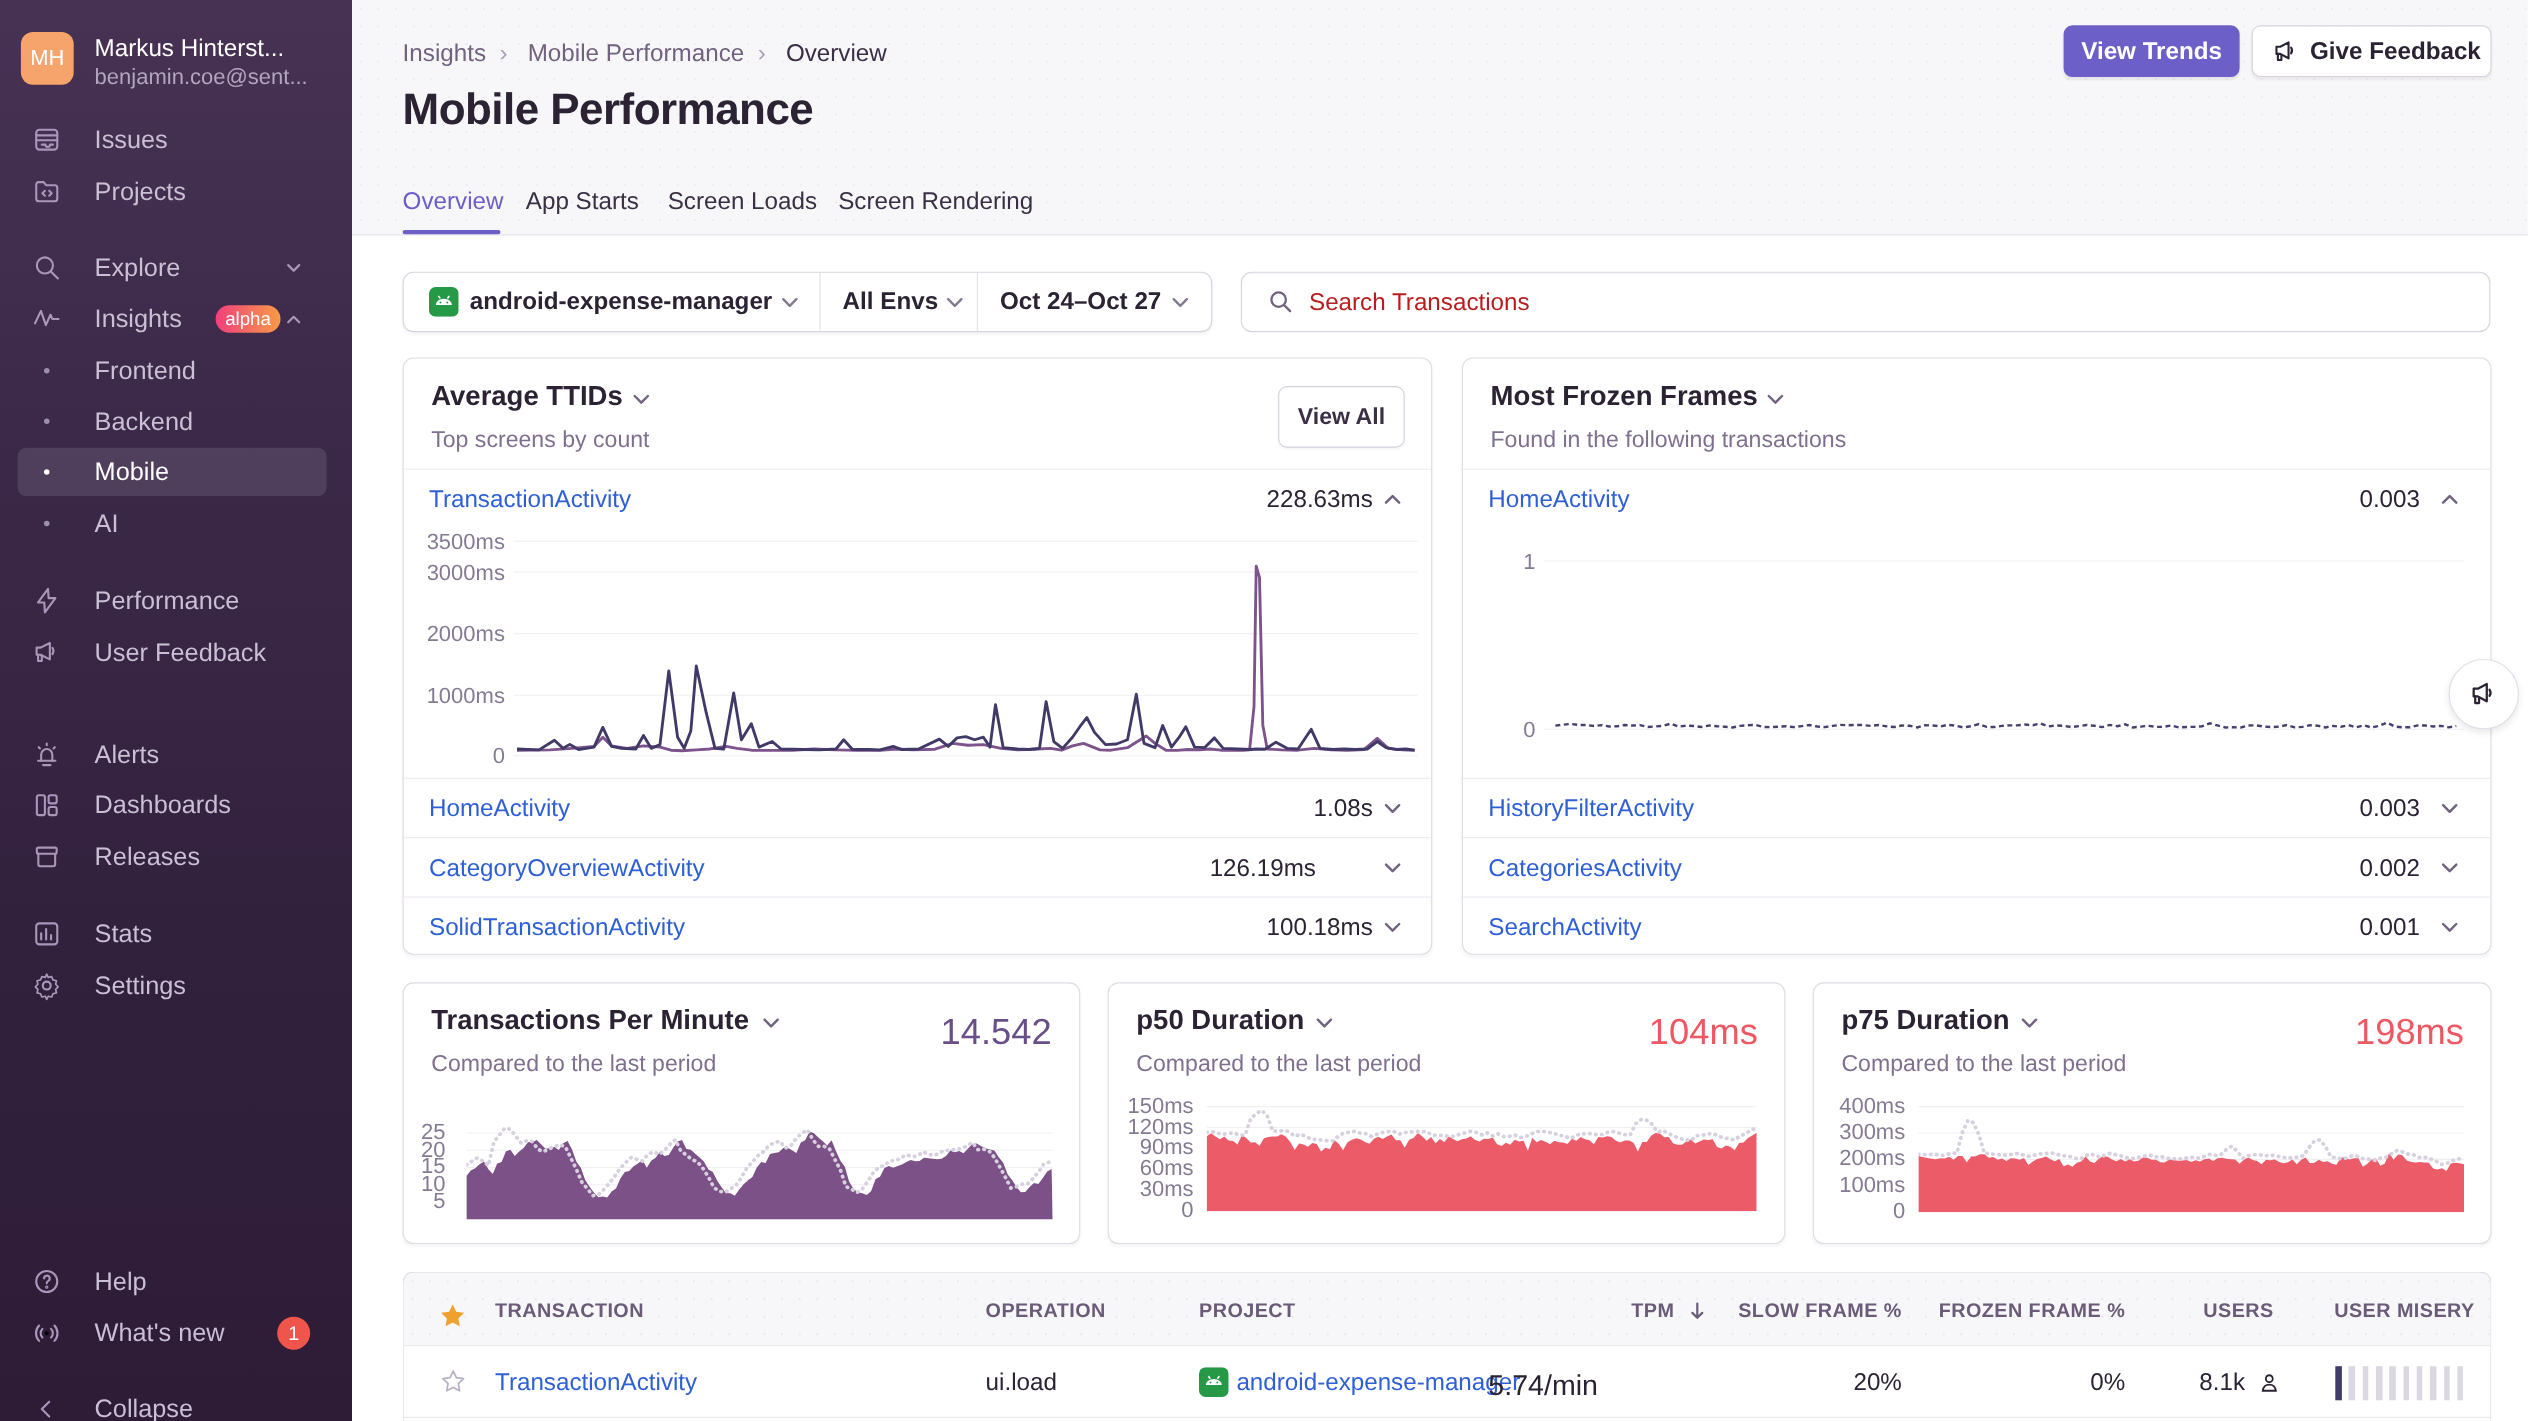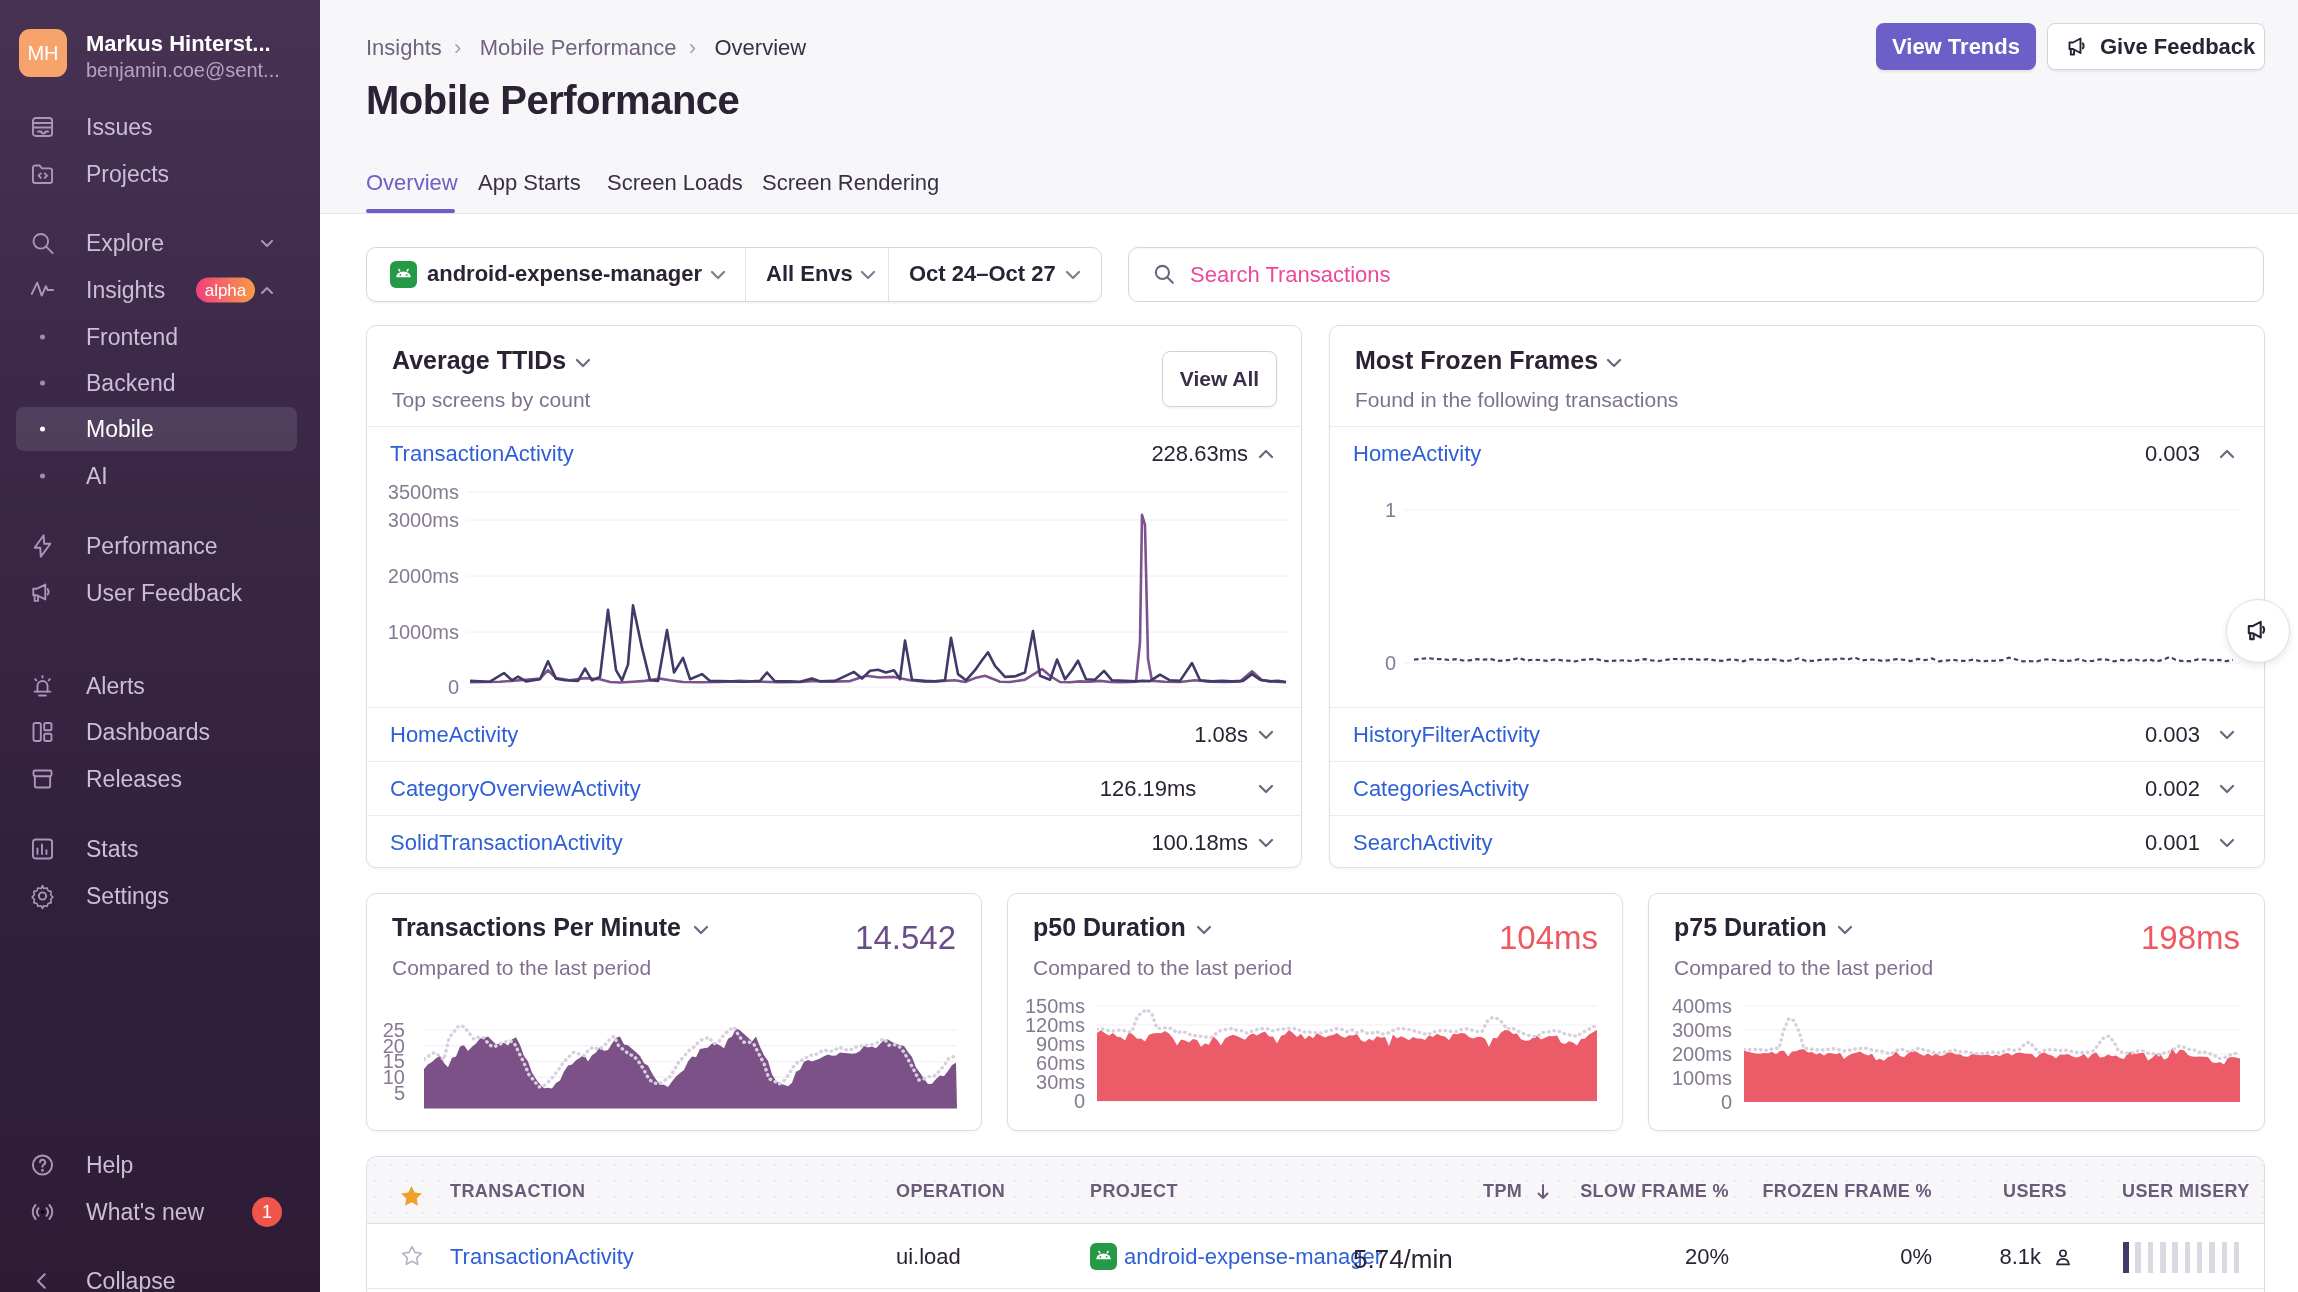--- a/index.html
+++ b/index.html
@@ -24,21 +24,21 @@
 .csub { font-size:21px; color:#80708f; white-space:nowrap; }
 .link { color:#2e5fd6; }
 .val { color:#2b2233; }
 </style>
 </head>
 <body>
 <div id="page">
 <div id="sidebar">
   <div class="abs" style="left:19px;top:29px;width:48px;height:48px;border-radius:11px;background:#f7a36c;"></div>
   <div class="abs" style="left:19px;top:29px;width:48px;height:48px;line-height:48px;text-align:center;font-size:20px;color:#fff;">MH</div>
-  <div class="abs" style="left:86px;top:31px;font-size:22px;font-weight:bold;color:#fff;white-space:nowrap;">Markus Hinterst...</div>
+  <div class="abs" style="left:86px;top:31px;font-size:22px;font-weight:normal;color:#fff;white-space:nowrap;">Markus Hinterst...</div>
   <div class="abs" style="left:86px;top:59px;font-size:20px;color:#b3a5c0;white-space:nowrap;">benjamin.coe@sent...</div>
   <div class="abs" style="left:16px;top:407px;width:281px;height:44px;border-radius:8px;background:rgba(255,255,255,0.11);"></div>
 <div class="navitem" style="top:103.5px">
         <svg class="ic" viewBox="0 0 24 24" fill="none" stroke="#a996ba" stroke-width="1.7" stroke-linecap="round" stroke-linejoin="round">
           <rect x="3.5" y="4" width="17" height="16" rx="2.5"></rect>
           <path d="M3.5 8.5h17M3.5 12.5h17"></path>
           <path d="M8 16h3a1.8 1.8 0 0 0 3.6 0H17" fill="none"></path>
         </svg>
         <span class="lb" style="color:#cabfd4">Issues</span>
       </div>
@@ -204,21 +204,21 @@
 <div class="abs" style="left:888px;top:248px;width:1px;height:53px;background:#e4e0e8;"></div>
 <div class="abs" style="left:909px;top:261px;font-size:22px;font-weight:bold;color:#2b2233;">Oct 24–Oct 27</div>
 <svg class="abs" style="left:1062px;top:264px" width="22" height="22" viewBox="0 0 22 22" fill="none" stroke="#847a90" stroke-width="2.2" stroke-linecap="round" stroke-linejoin="round">
         <path d="M5 8l6 6 6-6"></path>
       </svg>
 <div class="abs" style="left:1128px;top:247px;width:1136px;height:55px;background:#fff;border:1px solid #d9d3df;border-radius:10px;box-shadow:inset 0 1px 2px rgba(43,34,51,0.04);"></div>
 <svg class="abs" style="left:1152px;top:262px" width="25" height="25" viewBox="0 0 24 24" fill="none" stroke="#71627f" stroke-width="2" stroke-linecap="round">
         <circle cx="10" cy="10" r="6.3"></circle>
         <path d="M14.8 14.8 20 20"></path>
       </svg>
-<div class="abs" style="left:1190px;top:262px;font-size:22px;color:#ec4899;">Search Transactions</div>
+<div class="abs" style="left:1190px;top:262px;font-size:22px;color:#b91c1c;">Search Transactions</div>
 <div class="card" style="left:366px;top:325px;width:936px;height:543px;"></div>
 <div class="abs ctitle" style="left:392px;top:346px;">Average TTIDs</div>
 <svg class="abs" style="left:572px;top:352px" width="22" height="22" viewBox="0 0 22 22" fill="none" stroke="#71627f" stroke-width="2.2" stroke-linecap="round" stroke-linejoin="round">
         <path d="M5 8l6 6 6-6"></path>
       </svg>
 <div class="abs" style="left:1162px;top:351px;width:115px;height:56px;border:1px solid #d5cfdb;border-radius:8px;background:#fff;box-shadow:0 2px 2px rgba(43,34,51,0.04);font-size:21px;font-weight:bold;color:#3a2f47;text-align:center;line-height:54px;">View All</div>
 <div class="abs csub" style="left:392px;top:388px;">Top screens by count</div>
 <div class="abs" style="left:367px;top:426px;width:934px;height:1px;background:#edeaf1;"></div>
 <div class="abs link" style="left:390px;top:441px;font-size:22px;">TransactionActivity</div>
 <div class="abs val" style="left:1048px;top:441px;width:200px;text-align:right;font-size:22px;">228.63ms</div>

